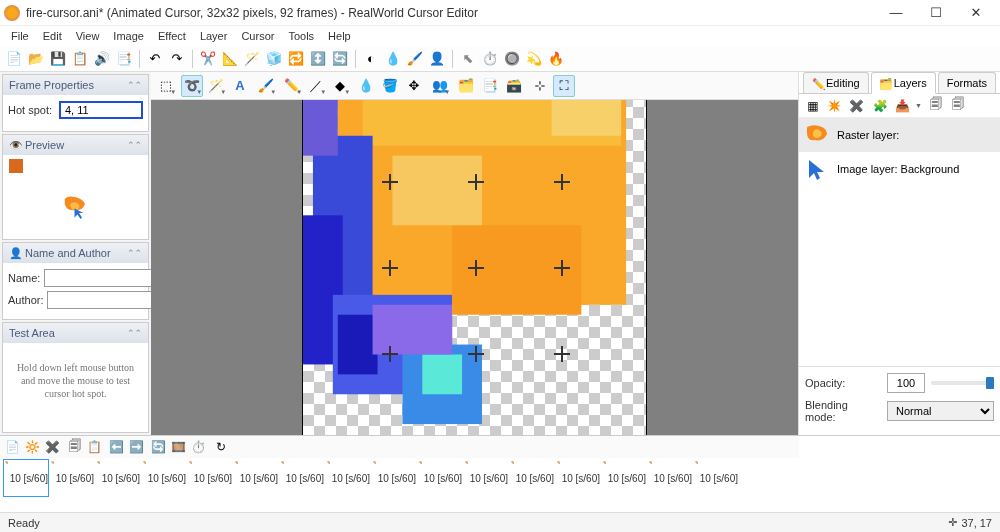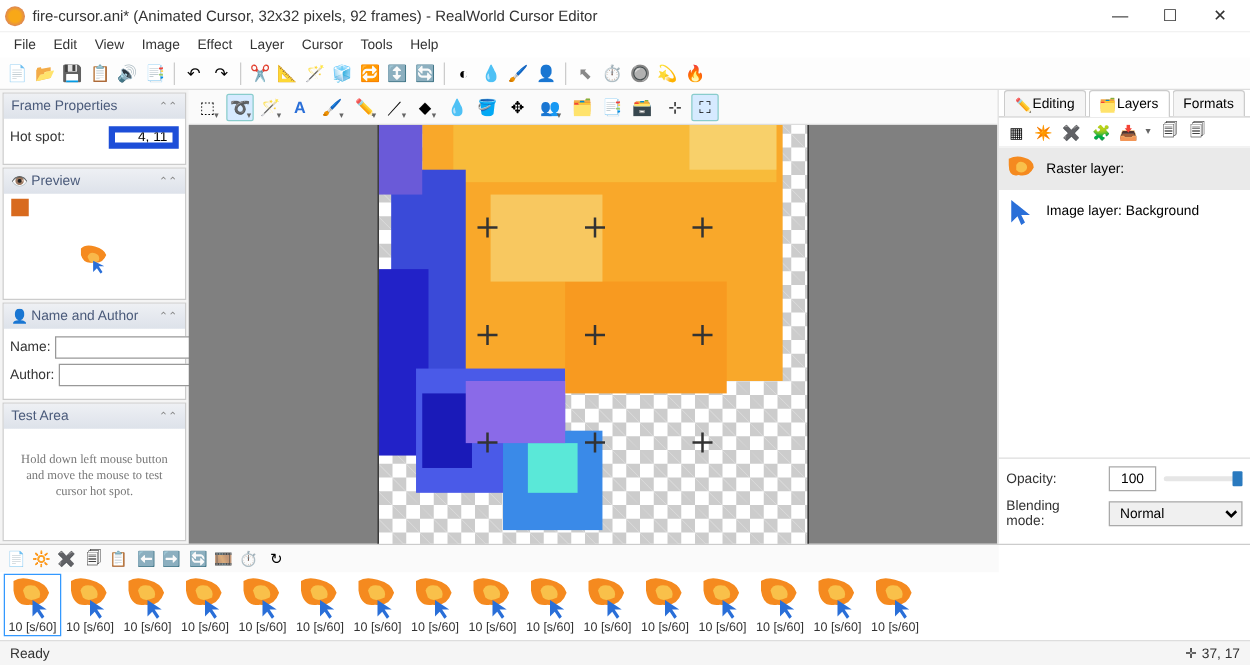--- a/index.html
+++ b/index.html
@@ -15,21 +15,21 @@
 .toolbar .tb-icon { width: 20px; height: 20px; display: flex; align-items: center; justify-content: center; cursor: pointer; border: 1px solid transparent; font-size: 13px; }
 .toolbar .tb-sep { width: 1px; height: 18px; background: #ccc; margin: 0 3px; }
 .main { flex: 1; display: flex; min-height: 0; }
 .left-panel { width: 151px; background: #f4f4f4; display: flex; flex-direction: column; gap: 2px; padding: 2px; }
 .panel-section { background: #fff; border: 1px solid #ccc; border-radius: 0; }
 .panel-header { background: linear-gradient(#eef0f4, #dde2ea); padding: 4px 6px; color: #4a5a7a; font-weight: 400; display: flex; align-items: center; justify-content: space-between; }
 .panel-header .chev { color: #888; font-size: 9px; }
 .panel-body { padding: 6px 5px; }
 .prop-row { display: flex; align-items: center; justify-content: space-between; margin-bottom: 6px; }
 .prop-row label { color: #333; }
-.prop-input { width: 56px; height: 18px; border: 5px solid #1d4ed8; text-align: right; padding: 0 4px; font-size: 11px; background: #fff; }
+.prop-input { width: 84px; height: 18px; border: 2px solid #1d4ed8; padding: 0 4px; font-size: 11px; background: #fff; }
 .prop-small { width: 34px; height: 18px; border: 1px solid #aaa; text-align: right; padding: 0 2px; font-size: 11px; }
 .preview-body { height: 60px; display: flex; align-items: center; justify-content: center; position: relative; }
 .preview-icon { width: 30px; height: 24px; }
 .name-row { display: flex; align-items: center; margin-bottom: 4px; gap: 4px; }
 .name-row label { width: 38px; color: #333; }
 .name-input { flex: 1; height: 18px; border: 1px solid #999; }
 .testarea { color: #777; font-size: 10px; text-align: center; padding: 18px 6px 24px; line-height: 1.3; font-family: Liberation Serif, serif; }
 .center-panel { flex: 1; display: flex; flex-direction: column; min-width: 0; }
 .center-toolbar { height: 28px; display: flex; align-items: center; padding: 2px 4px; gap: 2px; background: #fafafa; border-bottom: 1px solid #ddd; }
 .tb-btn { width: 22px; height: 22px; display: flex; align-items: center; justify-content: center; cursor: pointer; border: 1px solid transparent; border-radius: 2px; font-size: 13px; position: relative; }
@@ -58,21 +58,21 @@
 .lp-row label { width: 76px; color: #333; }
 .lp-input { width: 38px; height: 20px; border: 1px solid #aaa; text-align: center; font-size: 11px; }
 .lp-slider { flex: 1; height: 4px; background: #e6e6e6; position: relative; border-radius: 2px; }
 .lp-slider .thumb { position: absolute; right: 0; top: -4px; width: 8px; height: 12px; background: #2a7abf; border-radius: 1px; }
 .lp-select { flex: 1; height: 20px; border: 1px solid #aaa; font-size: 11px; background: #f0f0f0; padding: 0 4px; }
 .frames-area { height: 77px; border-top: 1px solid #ccc; display: flex; }
 .frames-left { width: 799px; display: flex; flex-direction: column; }
 .frames-toolbar { height: 22px; display: flex; align-items: center; padding: 2px 4px; gap: 2px; background: #fafafa; }
 .ft-btn { width: 18px; height: 18px; display: flex; align-items: center; justify-content: center; cursor: pointer; font-size: 12px; }
 .frames-strip { flex: 1; display: flex; align-items: flex-start; overflow: hidden; padding: 2px 4px; gap: 2px; background: #fff; }
-.frame { width: 44px; display: flex; flex-direction: column; align-items: center; cursor: pointer; }
+.frame { width: 44px; display: flex; flex-direction: row; align-items: center; cursor: pointer; }
 .frame.active { outline: 1px solid #3399ff; }
 .frame-thumb { width: 40px; height: 36px; border: 1px solid transparent; }
 .frame-label { font-size: 10px; color: #333; margin-top: 1px; white-space: nowrap; }
 .statusbar { height: 20px; display: flex; align-items: center; justify-content: space-between; padding: 0 8px; background: #f5f5f5; border-top: 1px solid #ddd; color: #333; }
 .coord { display: flex; align-items: center; gap: 4px; }
 .panel-header .hicon { width: 12px; height: 12px; margin-right: 4px; display: inline-block; }
 svg { display: block; }
 </style>
 </head>
 <body>

